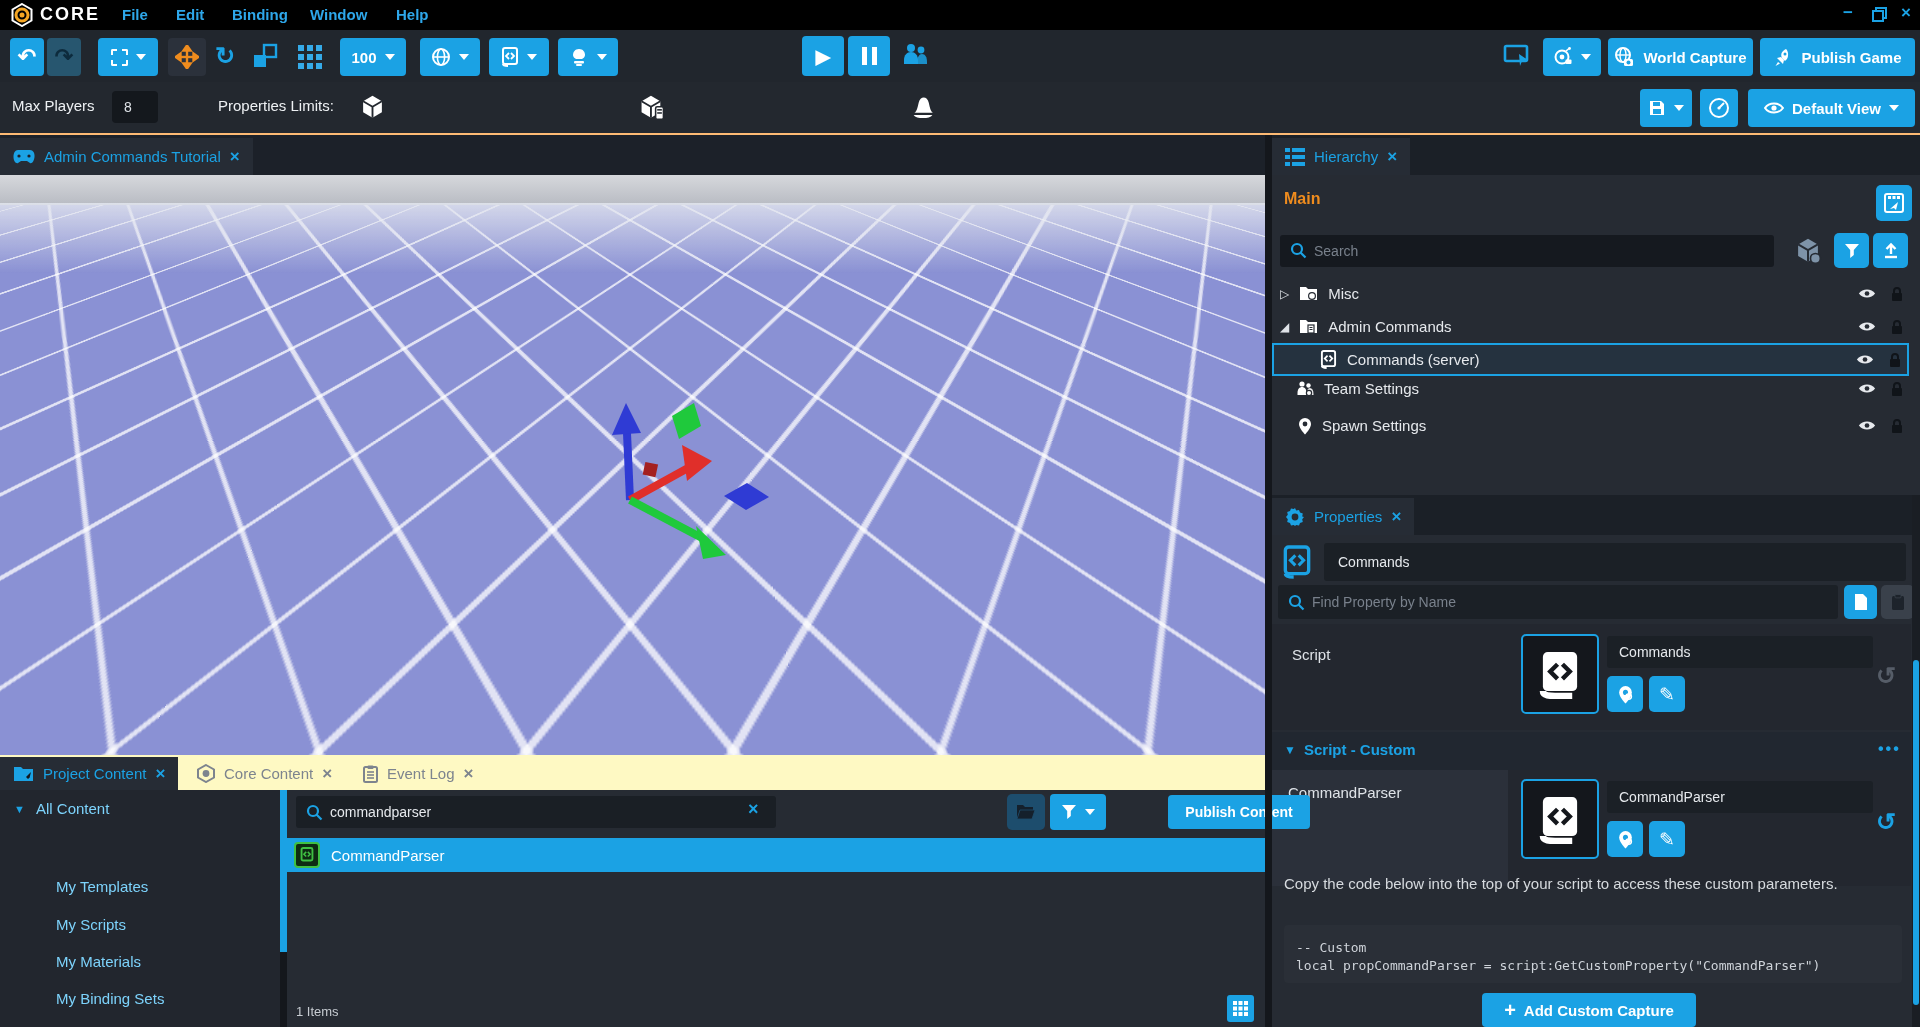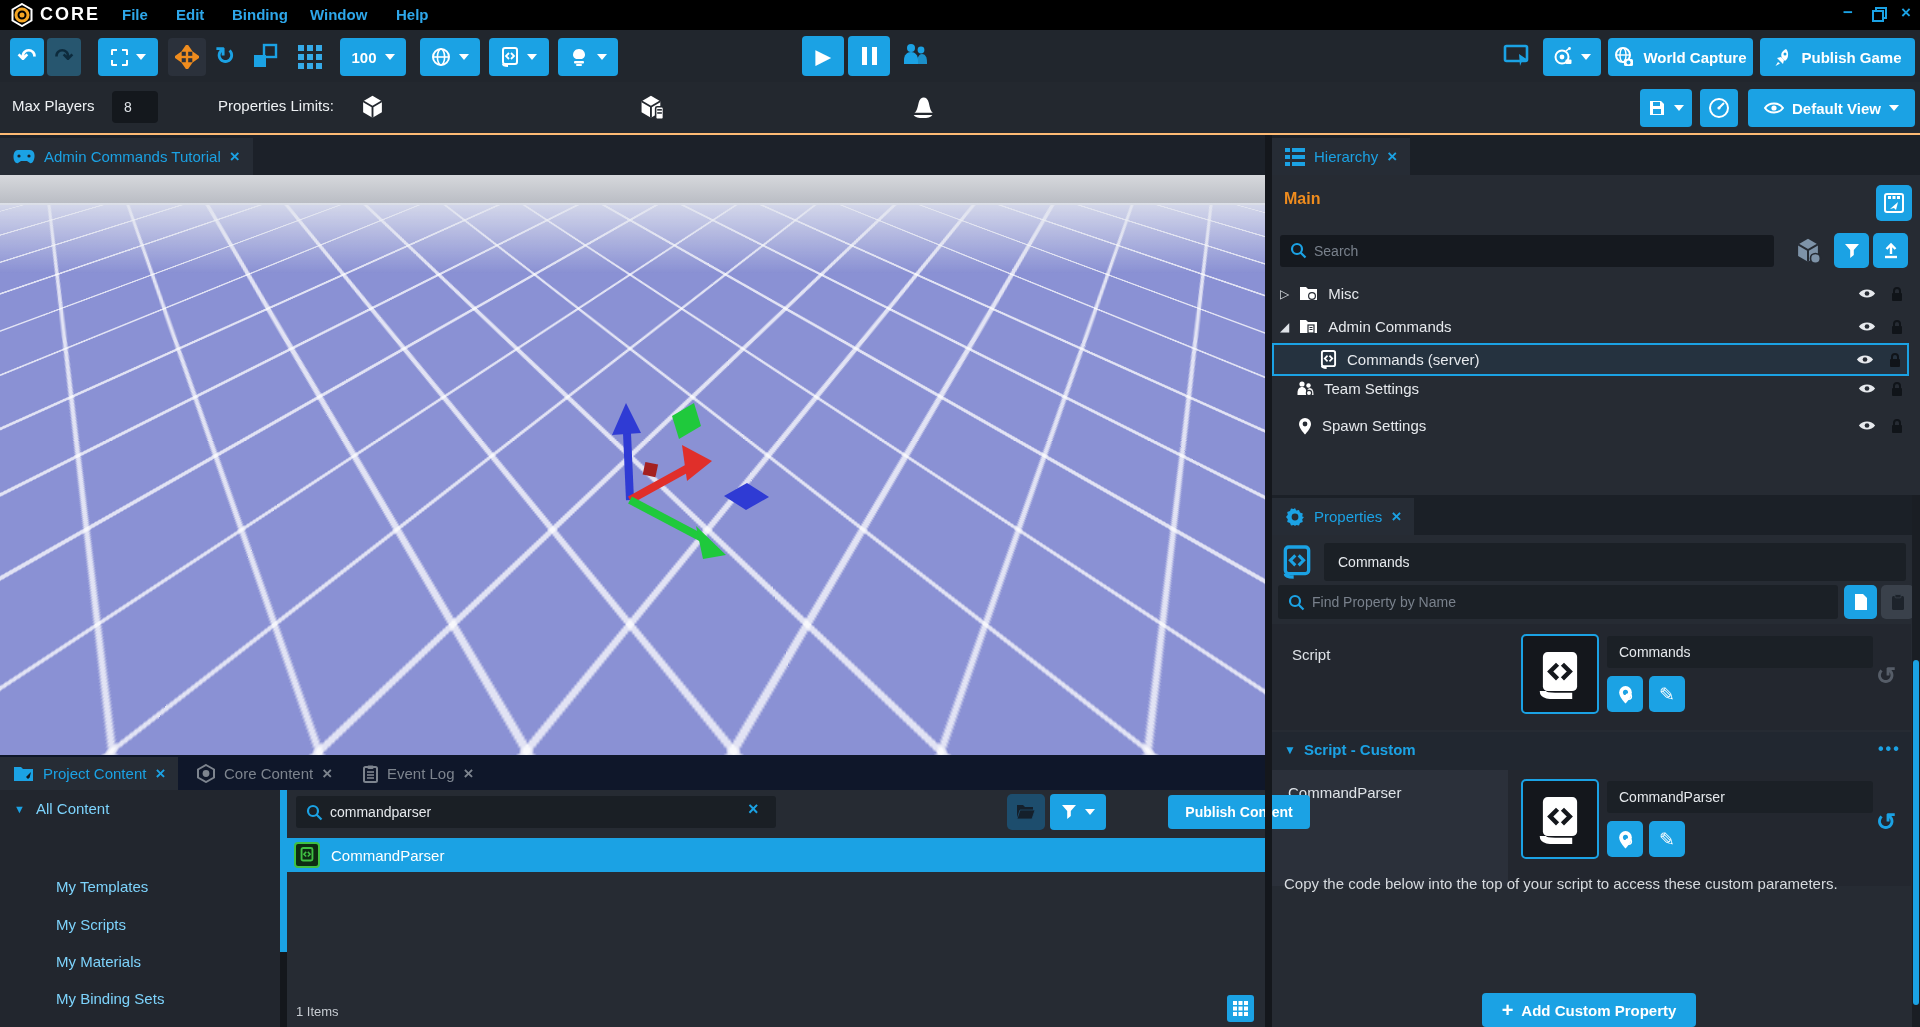--- a/index.html
+++ b/index.html
@@ -559,32 +559,36 @@
           <circle cx="10" cy="11" r="2.6" fill="none" stroke="#fff" stroke-width="1.4"></circle>
         </svg>
     </div>
     <div class="sq-btn" style="left:377px;top:51px;font-size:19px;">
         <span>✎</span>
       </div>
     <span class="reset" style="left:604px;top:40px;color:#1ba2e4;">↺</span>
   </div>
 
   <div class="abs" style="left:12px;top:738px;width:600px;font-size:15px;line-height:22px;color:#d6dade;">Copy the code below into the top of your script to access these custom parameters.</div>
+  <div class="code-box" style="left:12px;top:790px;width:618px;height:58px;">
+    <div>-- Custom</div>
+    <div>local propCommandParser = script:GetCustomProperty("CommandParser")</div>
+  </div>
   <div class="btn" style="left:210px;top:858px;width:214px;height:34px;font-size:15px;">
     <span style="font-size:20px;font-weight:bold;">+</span>
-    <span>Add Custom Property</span>
+    <span>Add Custom Capture</span>
   </div>
 
   <div class="abs" style="left:640px;top:360px;width:8px;height:532px;background:#1a1e24;">
     <div class="abs" style="left:1px;top:165px;width:6px;height:345px;background:#1ba2e4;border-radius:3px;"></div>
   </div>
 </div>
 
 <div class="abs content-panel">
-  <div class="abs" style="left:0;top:0;width:1265px;height:35px;background:#0f172a;">
+  <div class="abs" style="left:0;top:0;width:1265px;height:35px;background:#fef9c3;">
     <div class="tab active" style="left:0;top:2px;height:33px;">
       <svg width="21" height="17" viewBox="0 0 21 17">
           <path d="M1 2h7l2 2h10v12H1z" fill="#1ba2e4"></path>
           <path d="M13 12l5-5-1.4 5.4L15 14l-1-1z" fill="#14171c"></path>
         </svg>
       <span>Project Content</span>
       <span class="x">×</span>
     </div>
     <div class="tab inactive" style="left:184px;top:2px;height:33px;">
       <svg width="18" height="19" viewBox="0 0 18 19">

